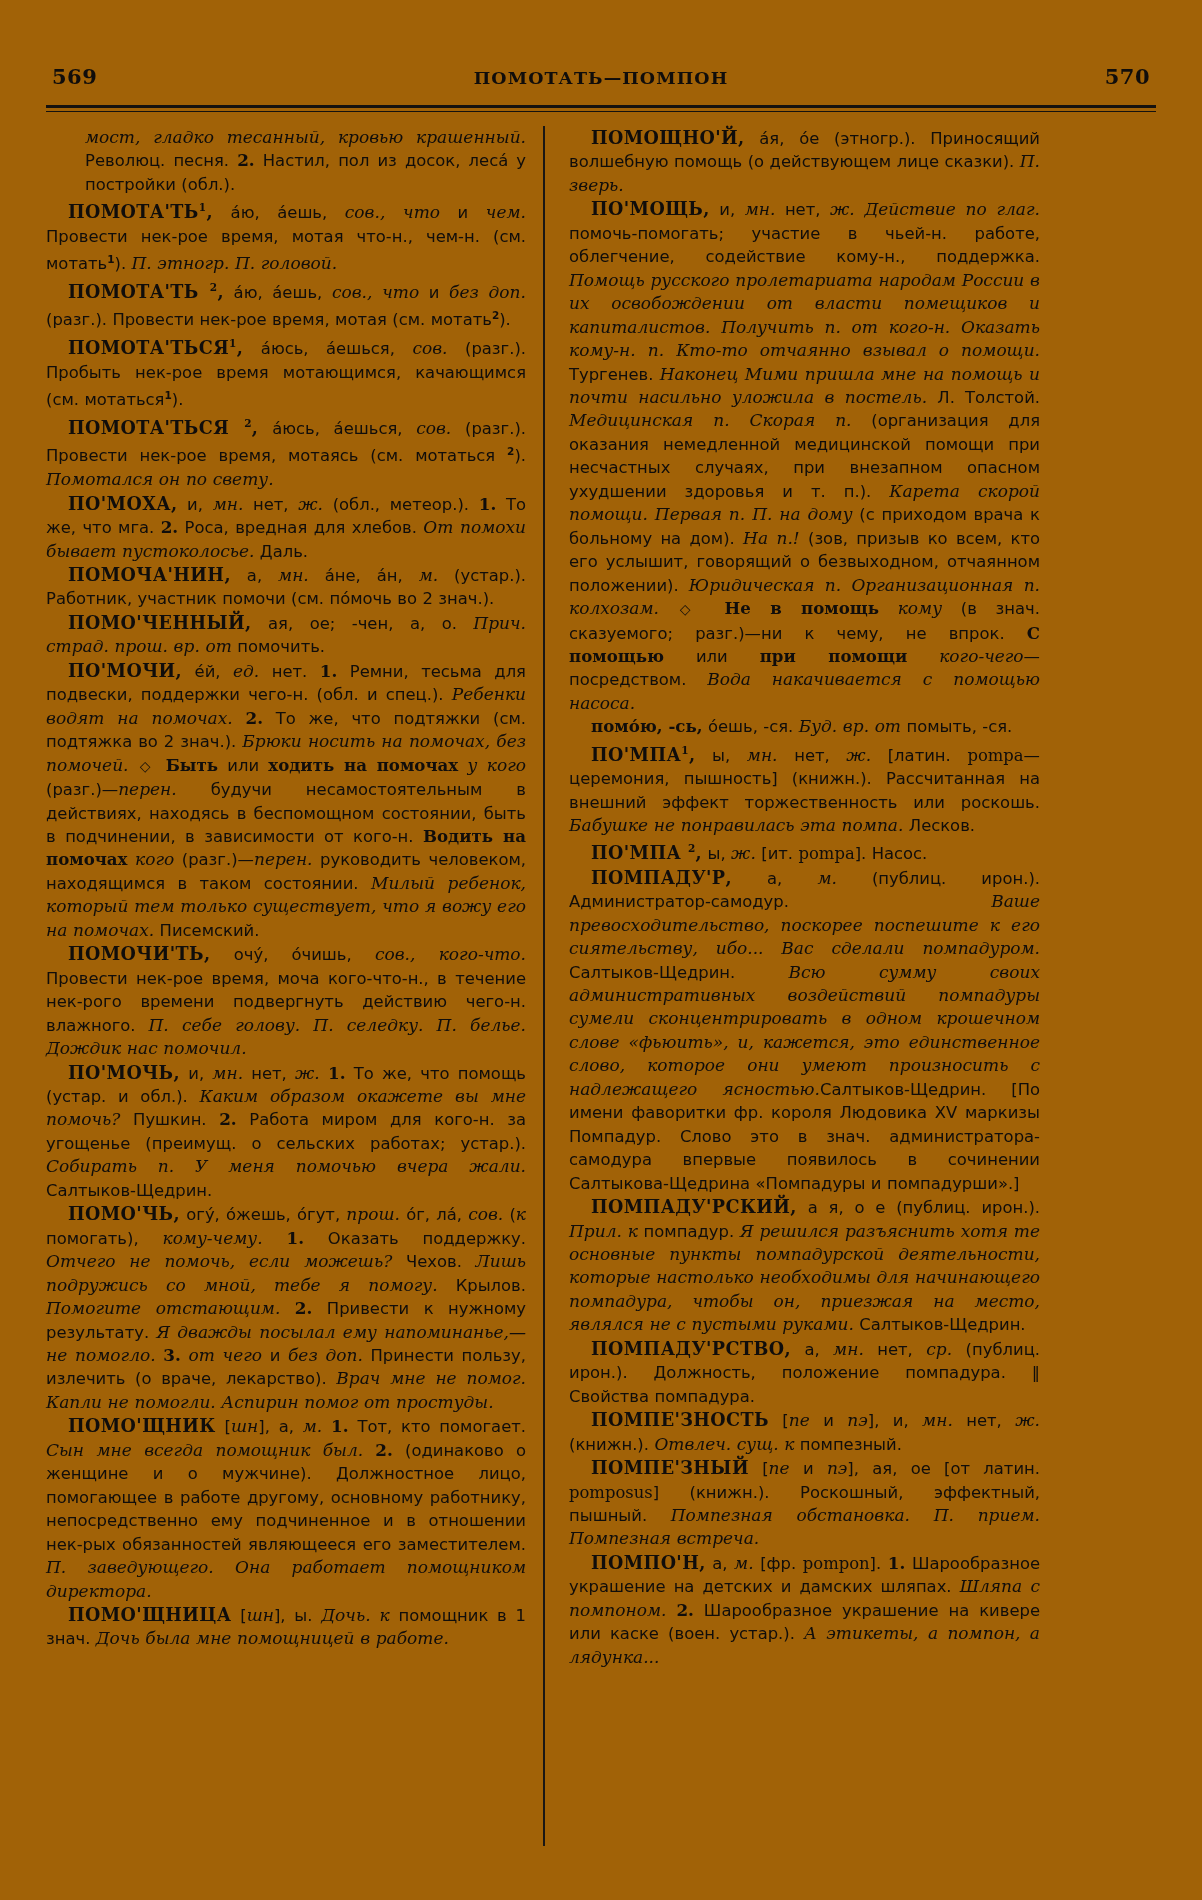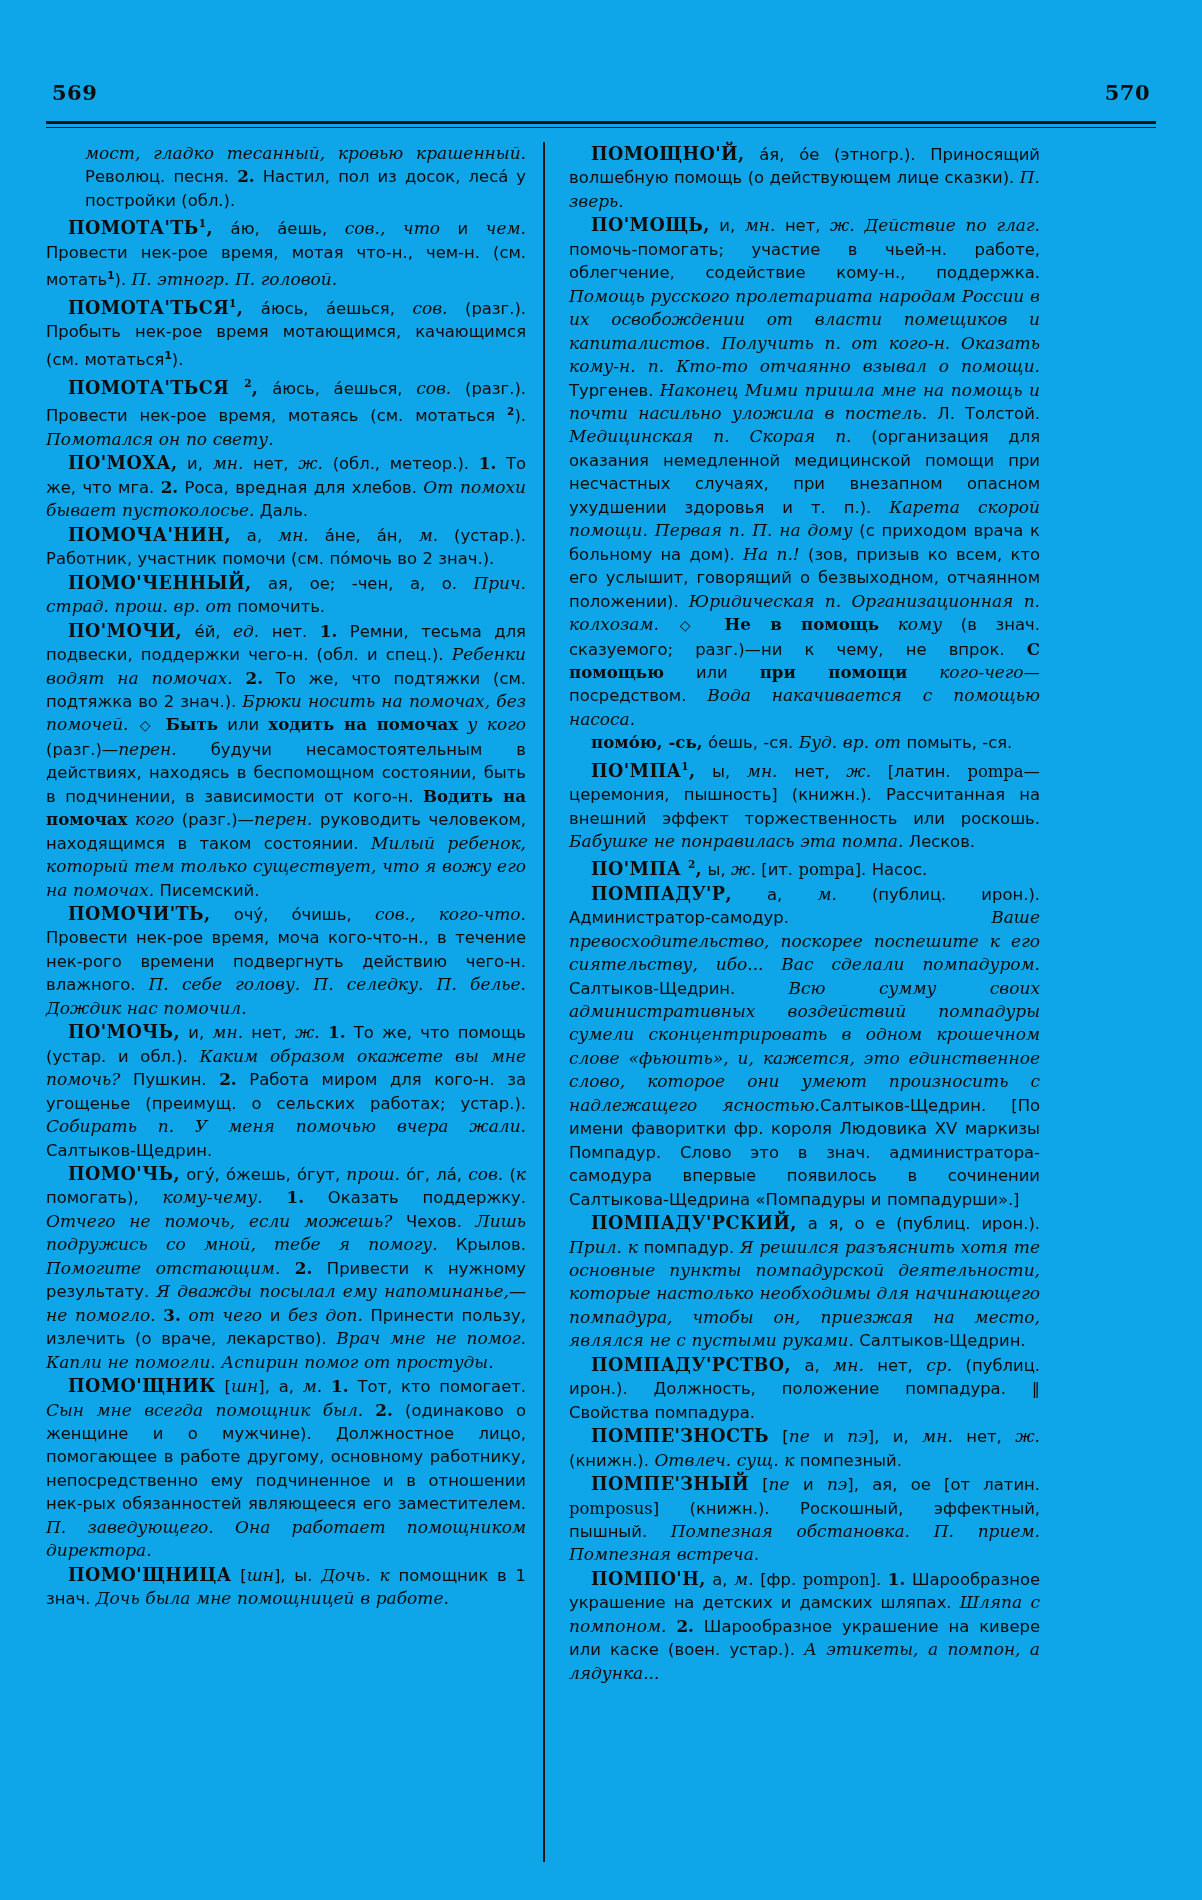--- a/index.html
+++ b/index.html
@@ -7,23 +7,23 @@
     margin: 0;
     padding: 0;
     background: #ffffff;
   }
 
   #page {
     position: relative;
     width: 1202px;
     height: 1900px;
     margin: 0 auto;
-    background: #0ea5e9;
+    background: #a16207;
     box-sizing: border-box;
-    padding: 80px 46px 20px 46px;
+    padding: 64px 46px 20px 46px;
     font-family: "DejaVu Sans", sans-serif;
     color: #100d0b;
     overflow: hidden;
   }
 
   
   .head-row {
     display: flex;
     align-items: baseline;
     justify-content: space-between;
@@ -116,29 +116,31 @@
     margin-top: 48px;
   }
 </style>
 </head>
 <body>
 
 <div id="page">
 
   <div class="head-row">
     <span class="folio">569</span>
+    <span class="running-title">ПОМОТАТЬ—ПОМПОН</span>
     <span class="folio">570</span>
   </div>
 
   <div class="rule-double"></div>
 
   <div class="columns">
     <div class="col col-left">
         <p class="cont"><span class="it">мост, гладко тесанный, кровью крашенный.</span> Революц. песня. <span class="num">2.</span> Настил, пол из досок, леса́ у постройки (обл.).</p>
         <p class="entry"><span class="hw">ПОМОТА'ТЬ<span class="sup">1</span>,</span> а́ю, а́ешь, <span class="it">сов., что</span> и <span class="it">чем.</span> Провести нек-рое время, мотая что-н., чем-н. (см. мотать<span class="sup">1</span>). <span class="it">П. этногр. П. головой.</span></p>
+        <p class="entry"><span class="hw">ПОМОТА'ТЬ <span class="sup">2</span>,</span> а́ю, а́ешь, <span class="it">сов., что</span> и <span class="it">без доп.</span> (разг.). Провести нек-рое время, мотая (см. мотать<span class="sup">2</span>).</p>
         <p class="entry"><span class="hw">ПОМОТА'ТЬСЯ<span class="sup">1</span>,</span> а́юсь, а́ешься, <span class="it">сов.</span> (разг.). Пробыть нек-рое время мотающимся, качающимся (см. мотаться<span class="sup">1</span>).</p>
         <p class="entry"><span class="hw">ПОМОТА'ТЬСЯ <span class="sup">2</span>,</span> а́юсь, а́ешься, <span class="it">сов.</span> (разг.). Провести нек-рое время, мотаясь (см. мотаться <span class="sup">2</span>). <span class="it">Помотался он по свету.</span></p>
         <p class="entry"><span class="hw">ПО'МОХА,</span> и, <span class="it">мн.</span> нет, <span class="it">ж.</span> (обл., метеор.). <span class="num">1.</span> То же, что мга. <span class="num">2.</span> Роса, вредная для хлебов. <span class="it">От помохи бывает пустоколосье.</span> Даль.</p>
         <p class="entry"><span class="hw">ПОМОЧА'НИН,</span> а, <span class="it">мн.</span> а́не, а́н, <span class="it">м.</span> (устар.). Работник, участник помочи (см. по́мочь во 2 знач.).</p>
         <p class="entry"><span class="hw">ПОМО'ЧЕННЫЙ,</span> ая, ое; -чен, а, о. <span class="it">Прич. страд. прош. вр. от</span> помочить.</p>
         <p class="entry"><span class="hw">ПО'МОЧИ,</span> е́й, <span class="it">ед.</span> нет. <span class="num">1.</span> Ремни, тесьма для подвески, поддержки чего-н. (обл. и спец.). <span class="it">Ребенки водят на помочах.</span> <span class="num">2.</span> То же, что подтяжки (см. подтяжка во 2 знач.). <span class="it">Брюки носить на помочах, без помочей.</span> <span class="lozenge">◇</span> <span class="bi">Быть</span> или <span class="bi">ходить на помочах</span> <span class="it">у кого</span> (разг.)—<span class="it">перен.</span> будучи несамостоятельным в действиях, находясь в беспомощном состоянии, быть в подчинении, в зависимости от кого-н. <span class="bi">Водить на помочах</span> <span class="it">кого</span> (разг.)—<span class="it">перен.</span> руководить человеком, находящимся в таком состоянии. <span class="it">Милый ребенок, который тем только существует, что я вожу его на помочах.</span> Писемский.</p>
         <p class="entry"><span class="hw">ПОМОЧИ'ТЬ,</span> очу́, о́чишь, <span class="it">сов., кого-что.</span> Провести нек-рое время, моча кого-что-н., в течение нек-рого времени подвергнуть действию чего-н. влажного. <span class="it">П. себе голову. П. селедку. П. белье. Дождик нас помочил.</span></p>
         <p class="entry"><span class="hw">ПО'МОЧЬ,</span> и, <span class="it">мн.</span> нет, <span class="it">ж.</span> <span class="num">1.</span> То же, что помощь (устар. и обл.). <span class="it">Каким образом окажете вы мне помочь?</span> Пушкин. <span class="num">2.</span> Работа миром для кого-н. за угощенье (преимущ. о сельских работах; устар.). <span class="it">Собирать п. У меня помочью вчера жали.</span> Салтыков-Щедрин.</p>
         <p class="entry"><span class="hw">ПОМО'ЧЬ,</span> огу́, о́жешь, о́гут, <span class="it">прош.</span> о́г, ла́, <span class="it">сов.</span> (<span class="it">к</span> помогать), <span class="it">кому-чему.</span> <span class="num">1.</span> Оказать поддержку. <span class="it">Отчего не помочь, если можешь?</span> Чехов. <span class="it">Лишь подружись со мной, тебе я помогу.</span> Крылов. <span class="it">Помогите отстающим.</span> <span class="num">2.</span> Привести к нужному результату. <span class="it">Я дважды посылал ему напоминанье,—не помогло.</span> <span class="num">3.</span> <span class="it">от чего</span> и <span class="it">без доп.</span> Принести пользу, излечить (о враче, лекарство). <span class="it">Врач мне не помог. Капли не помогли. Аспирин помог от простуды.</span></p>
         <p class="entry"><span class="hw">ПОМО'ЩНИК</span> [<span class="it">шн</span>], а, <span class="it">м.</span> <span class="num">1.</span> Тот, кто помогает. <span class="it">Сын мне всегда помощник был.</span> <span class="num">2.</span> (одинаково о женщине и о мужчине). Должностное лицо, помогающее в работе другому, основному работнику, непосредственно ему подчиненное и в отношении нек-рых обязанностей являющееся его заместителем. <span class="it">П. заведующего. Она работает помощником директора.</span></p>

